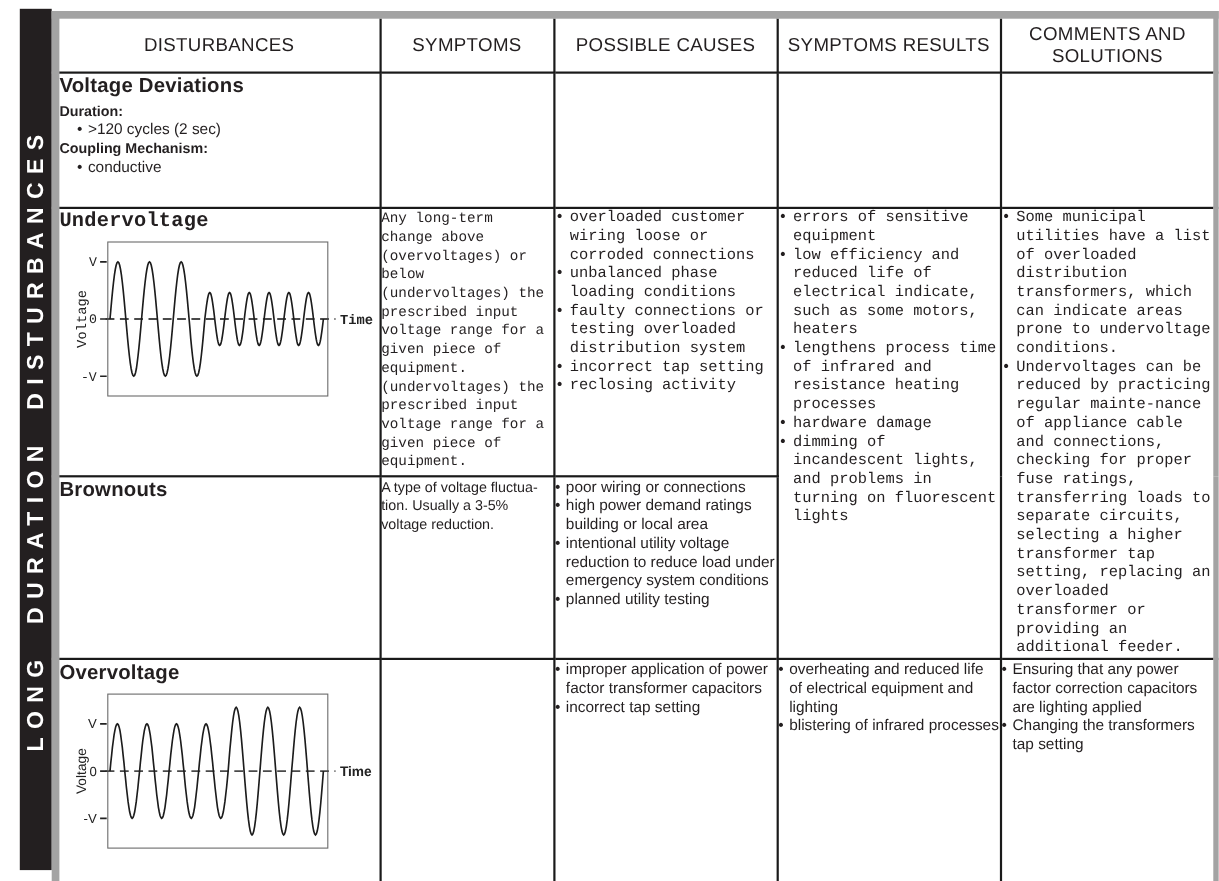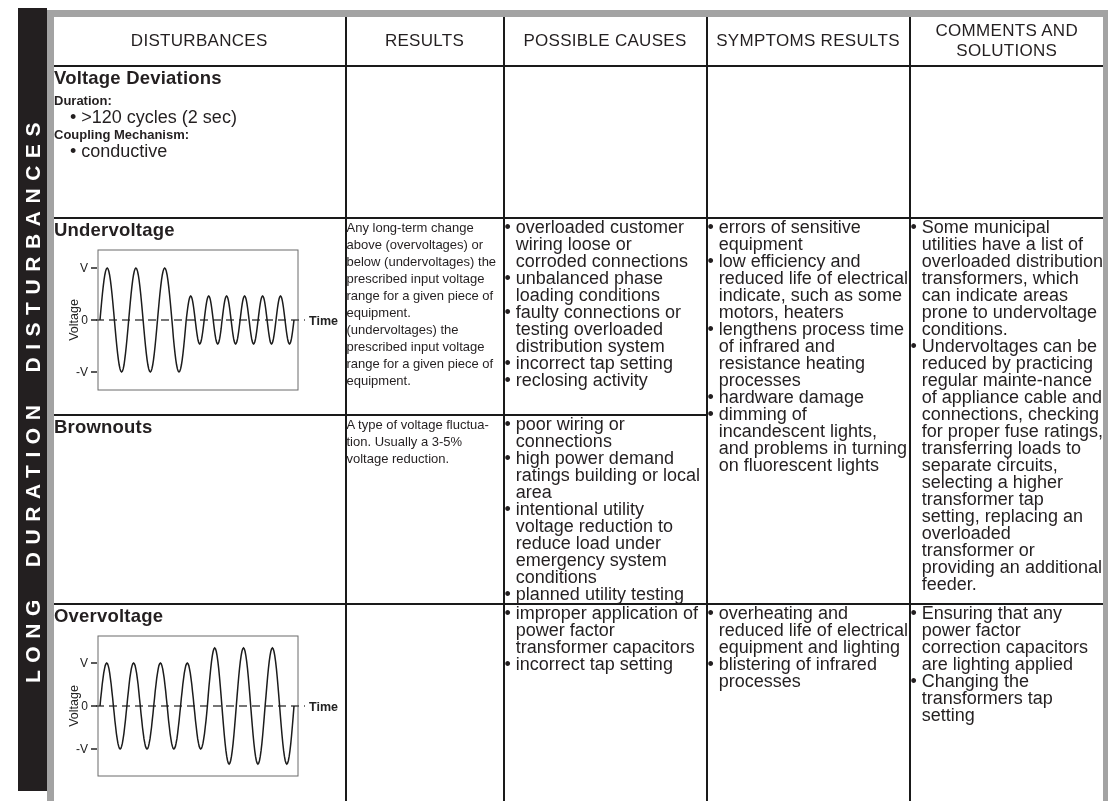--- a/index.html
+++ b/index.html
@@ -12,31 +12,31 @@
   .banner-text{writing-mode:vertical-rl;transform:rotate(180deg);color:#ffffff;font-weight:bold;
                font-size:21px;letter-spacing:0.36em;word-spacing:0.55em;white-space:nowrap;}
 
   
   table.grid{position:absolute;left:47px;top:10px;width:1056px;border-collapse:collapse;
              table-layout:fixed;border:7px solid #a3a3a3;}
   .grid th,.grid td{border:2px solid #1a1a1a;vertical-align:top;padding:0;}
   .grid th{vertical-align:middle;font-weight:normal;font-size:17px;letter-spacing:0.3px;
            line-height:1.18;padding:4px 6px;text-align:center;}
   tr.hrow{height:50px;}
-  tr.r1{height:152px;margin-top:26px;}
-  tr.r2{height:197px;}
+  tr.r1{height:123px;margin-top:26px;}
+  tr.r2{height:197px;font-family:Liberation Mono, monospace;}
   tr.r3{height:164px;}
   tr.r4{height:246px;}
 
   .dcell{padding:9px 6px 4px 13px;}
   .tcell{padding:8px 8px 6px 10px;font-size:13px;line-height:17px;}
   .rowtitle{font-size:18.5px;font-weight:bold;letter-spacing:0.2px;margin:0 0 3px 0;}
   .sublabel{font-size:13px;font-weight:bold;line-height:17px;}
   .vd-indent{margin-left:16px;}
-  .bullet{display:flex;align-items:flex-start;font-size:18px;line-height:17px;}
+  .bullet{display:flex;align-items:flex-start;font-size:14px;line-height:17px;}
   .bullet::before{content:"\2022";margin-right:5px;}
   p.sym{margin:0;}
 
   .wave{margin:4px 0 0 14px;}
   .wave svg{display:block;}
 </style>
 </head>
 <body>
 
 <div class="page">
@@ -50,21 +50,21 @@
       <col style="width:295px">
         <col style="width:158px">
         <col style="width:203px">
         <col style="width:203px">
         <col style="width:197px">
     </colgroup>
 
     <tbody>
         <tr class="hrow">
       <th>DISTURBANCES</th>
-      <th>RESULTS</th>
+      <th>SYMPTOMS</th>
       <th>POSSIBLE CAUSES</th>
       <th>SYMPTOMS RESULTS</th>
       <th>COMMENTS AND SOLUTIONS</th>
     </tr>
 
     <tr class="r1">
       <td class="dcell">
         <div class="rowtitle">Voltage Deviations</div>
         <div class="sublabel">Duration:</div>
         <div class="bullet vd-indent">

